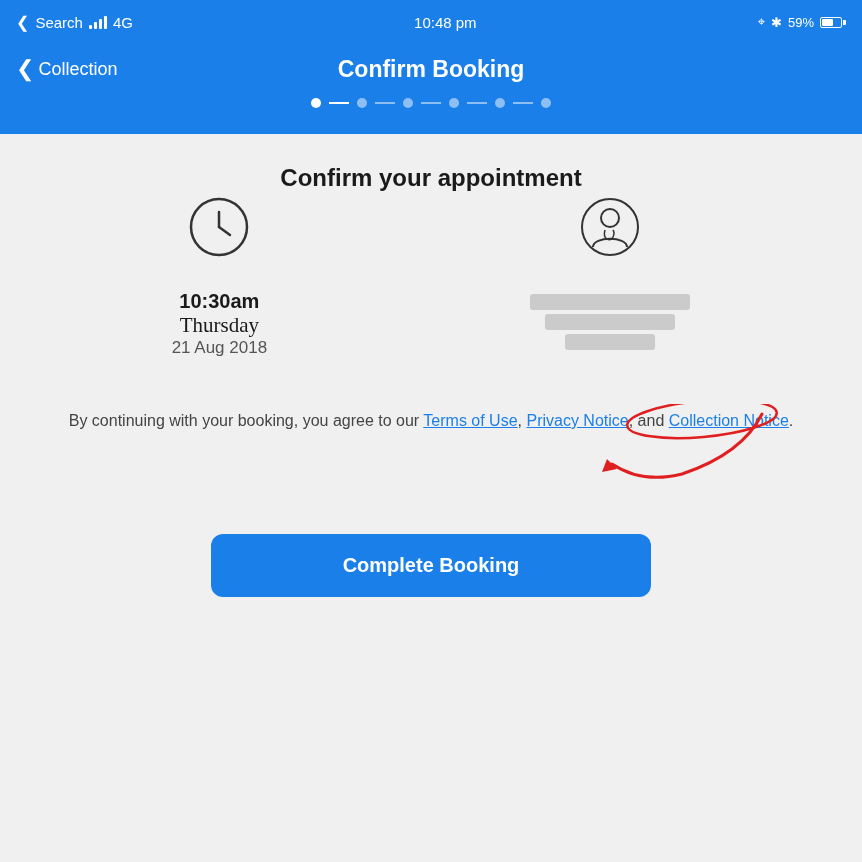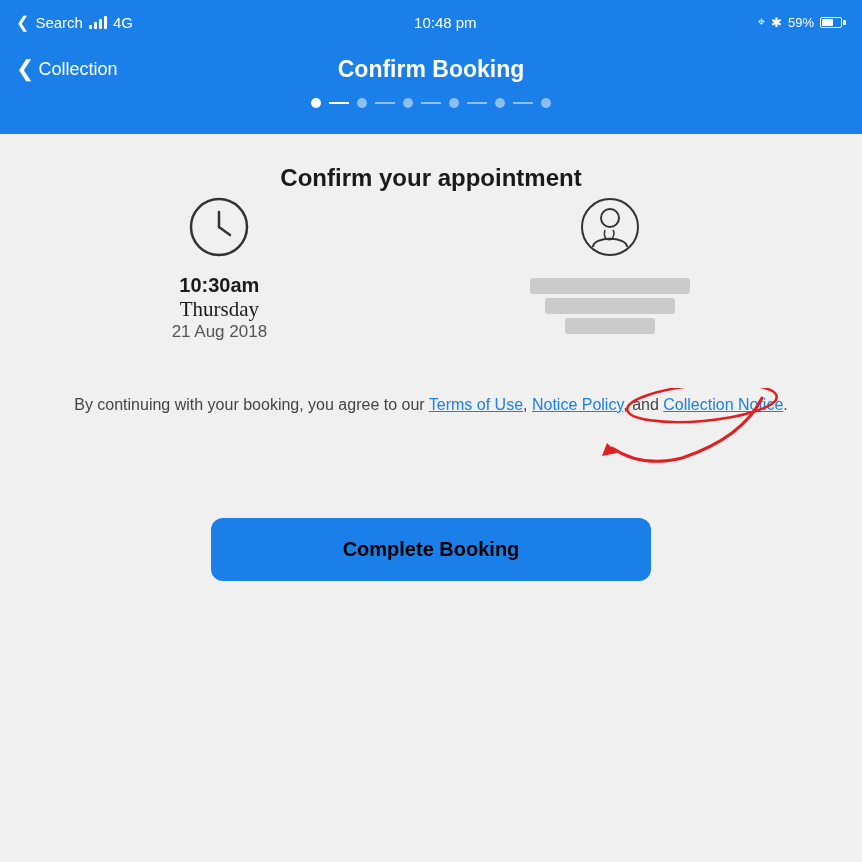--- a/index.html
+++ b/index.html
@@ -155,21 +155,21 @@
       justify-content: space-around;
       align-items: flex-start;
       margin-bottom: 50px;
       padding: 0 20px;
     }
 
     .detail-left, .detail-right {
       display: flex;
       flex-direction: column;
       align-items: center;
-      gap: 12px;
+      gap: 28px;
     }
 
     
     .clock-icon-container {
       width: 70px;
       height: 70px;
     }
     .clock-icon-container svg {
       width: 70px;
       height: 70px;
@@ -241,21 +241,21 @@
       margin-bottom: 30px;
     }
 
     
     .complete-button {
       display: block;
       width: 440px;
       margin: 0 auto;
       padding: 20px;
       background: #1a7fe8;
-      color: #000000;
+      color: #ffffff;
       font-size: 20px;
       font-weight: 600;
       border: none;
       border-radius: 12px;
       cursor: pointer;
       text-align: center;
       margin-top: 20px;
     }
   </style>
 </head>
@@ -349,21 +349,21 @@
       <div class="doctor-info">
         <div class="blurred-text"></div>
         <div class="blurred-text medium"></div>
         <div class="blurred-text short"></div>
       </div>
     </div>
   </div>
 
   <div class="annotation-container">
     <div class="terms-text">
-      <span>By continuing with your booking, you agree to our </span><a class="terms-link">Terms of Use</a><span>, </span><a class="terms-link">Notice Policy</a><span>, and </span><a class="terms-link">Collection Notice</a><span>.</span>
+      <span>By continuing with your booking, you agree to our </span><a class="terms-link">Terms of Use</a><span>, </span><a class="terms-link">Privacy Notice</a><span>, and </span><a class="terms-link">Collection Notice</a><span>.</span>
     </div>
 
     <svg style="position:absolute; bottom:-70px; right:60px; width:200px; height:100px; pointer-events:none;" viewBox="0 0 200 100">
       <path d="M 180 10 Q 160 50 100 70 Q 60 80 30 60" stroke="#e02020" stroke-width="3" fill="none" stroke-linecap="round"></path>
       <polygon points="25,55 35,65 20,68" fill="#e02020"></polygon>
 
       <ellipse cx="120" cy="15" rx="75" ry="18" stroke="#e02020" stroke-width="2.5" fill="none" transform="rotate(-5, 120, 15)"></ellipse>
     </svg>
   </div>
 

